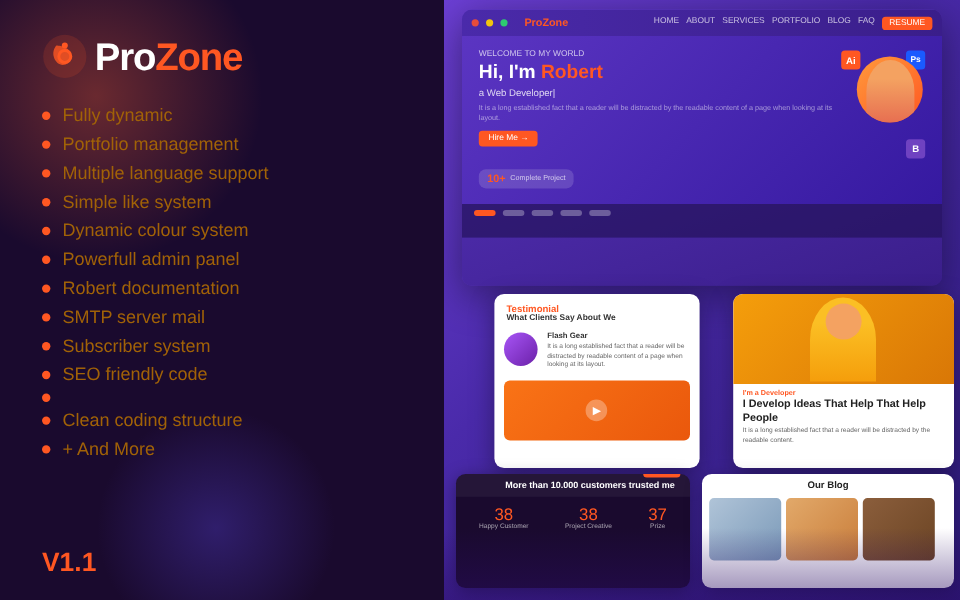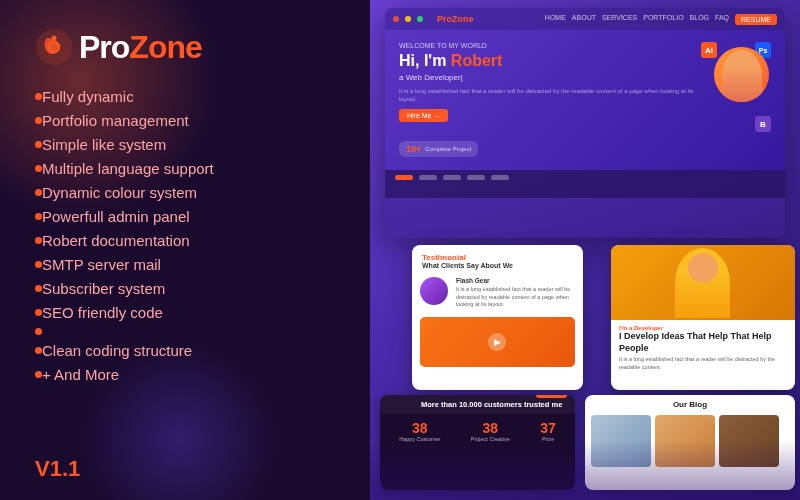--- a/index.html
+++ b/index.html
@@ -61,26 +61,27 @@
     }
     .logo-pro { color: #fff; }
     .logo-zone { color: #ff5722; }
 
     
     .feature-list {
       list-style: none;
       padding: 0;
     }
     .feature-list li {
-      color: #fca5a5;
+      color: #a16207;
       font-size: 15px;
       font-weight: 500;
       margin-bottom: 7px;
       display: flex;
       align-items: center;
+      gap: 10px;
     }
     .bullet {
       width: 7px;
       height: 7px;
       background: #ff5722;
       border-radius: 50%;
       flex-shrink: 0;
     }
 
     
@@ -369,21 +370,21 @@
     }
     .project-title { color: #fff; font-size: 7.5px; font-weight: 700; padding-left: 33px; }
     .project-btn { background: #ff5722; color: #fff; font-size: 6px; padding: 2px 5px; border-radius: 3px; float: right; margin-top: -12px; }
     .project-stats {
       display: flex;
       padding: 6px 8px;
       gap: 8px;
       justify-content: space-around;
     }
     .stat-box { text-align: center; }
-    .stat-big { color: #ff5722; font-size: 14px; font-weight: 700; }
+    .stat-big { color: #ff5722; font-size: 14px; font-weight: 400; }
     .stat-small { color: rgba(255,255,255,0.6); font-size: 5.5px; }
 
     .card-blog {
       width: 210px;
       height: 95px;
       background: #fff;
       border-radius: 8px;
       overflow: hidden;
       box-shadow: 0 4px 15px rgba(0,0,0,0.3);
     }
@@ -442,25 +443,25 @@
     <li>
         <span class="bullet"></span>
         <span>Fully dynamic</span>
       </li>
     <li>
         <span class="bullet"></span>
         <span>Portfolio management</span>
       </li>
     <li>
         <span class="bullet"></span>
+        <span>Multiple language support</span>
+      </li>
+    <li>
+        <span class="bullet"></span>
         <span>Simple like system</span>
-      </li>
-    <li>
-        <span class="bullet"></span>
-        <span>Multiple language support</span>
       </li>
     <li>
         <span class="bullet"></span>
         <span>Dynamic colour system</span>
       </li>
     <li>
         <span class="bullet"></span>
         <span>Powerfull admin panel</span>
       </li>
     <li>

